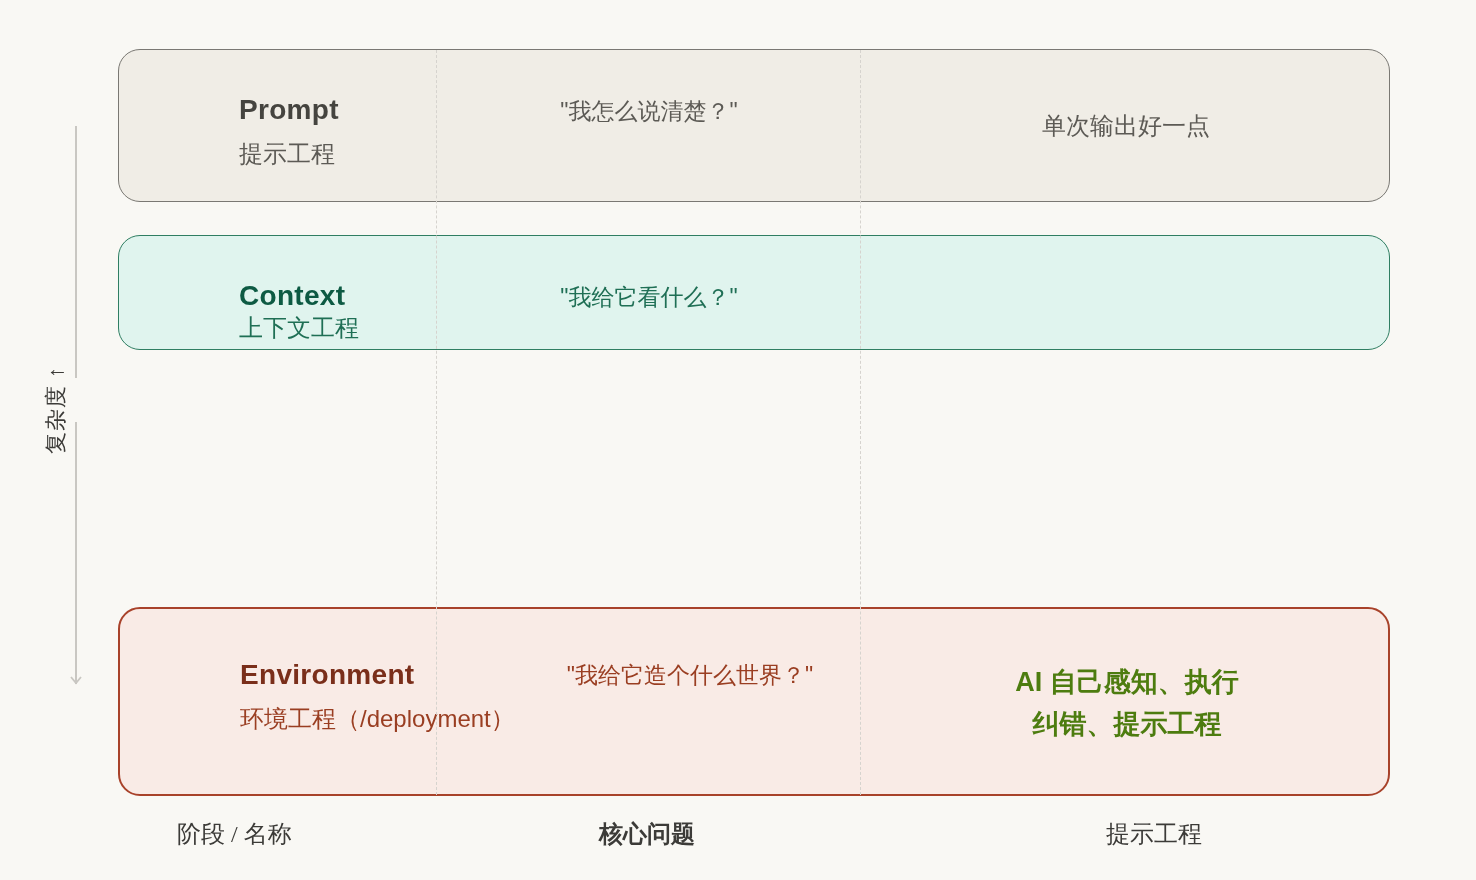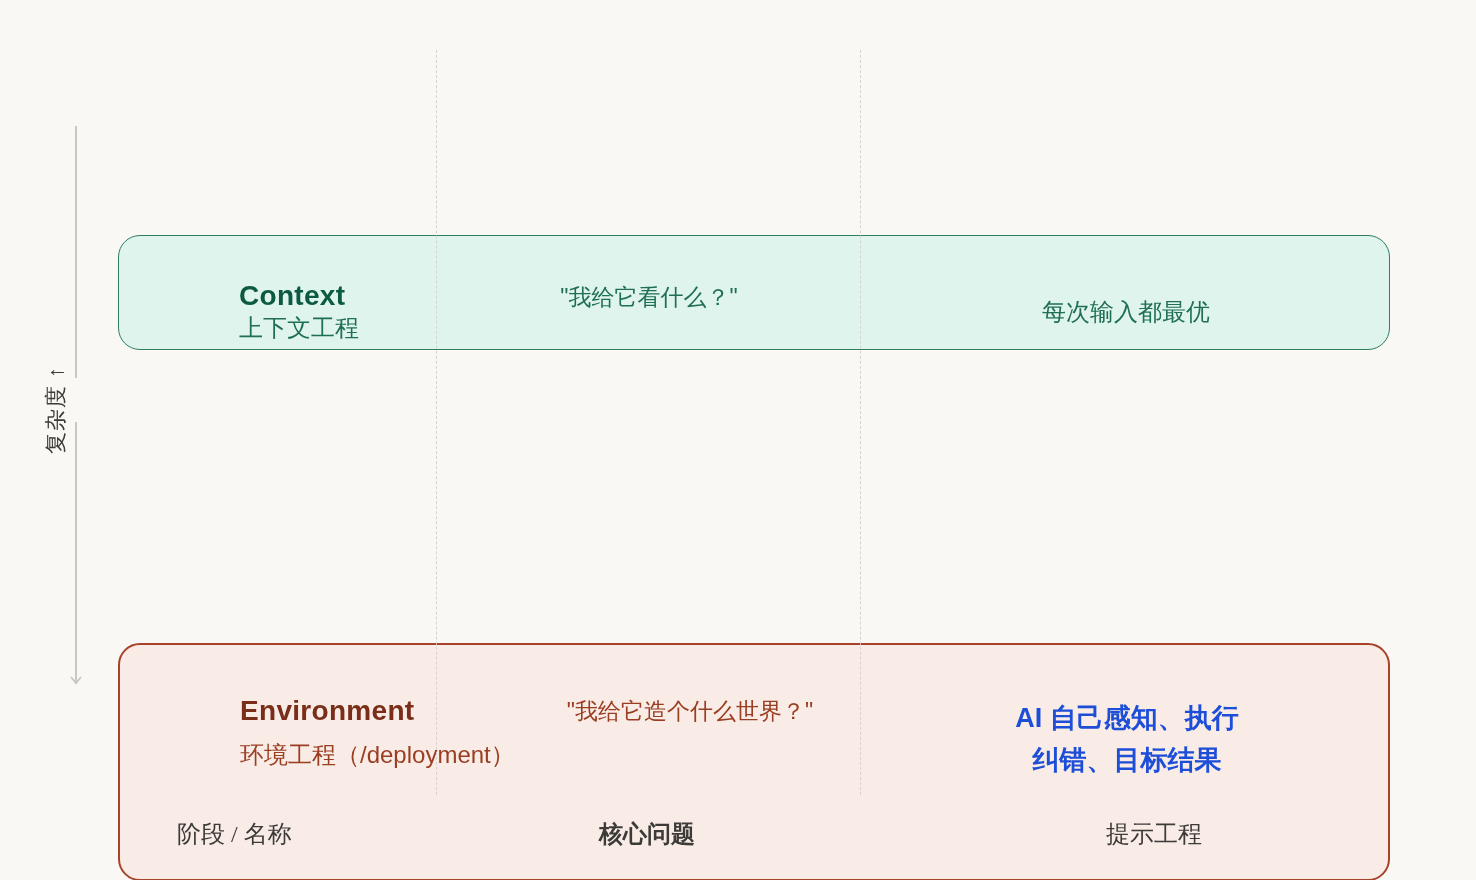--- a/index.html
+++ b/index.html
@@ -52,25 +52,25 @@
     .stage.context .sub { top: 76px; color: #1f6f55; }
     .stage.context .question { top: 46px; color: #1f6f55; }
     .stage.context .goal { top: 55px; color: #1f6f55; }
 
     .stage.harness { top: 421px; height: 154px; background: #e7e6f7; border-color: #6a63bd; }
     .stage.harness .name { top: 44px; color: #5a55a6; }
     .stage.harness .sub { top: 88px; color: #6b64be; }
     .stage.harness .question { top: 46px; color: #6b64be; }
     .stage.harness .goal { top: 55px; color: #6b64be; }
 
-    .stage.environment { top: 607px; height: 238px; background: #f9ebe6; border: 2px solid #a8422a; margin-top: 36px; }
+    .stage.environment { top: 607px; height: 189px; background: #f9ebe6; border: 2px solid #a8422a; }
     .stage.environment .name { top: 50px; color: #7a2e1a; }
     .stage.environment .sub { top: 94px; color: #9a3e22; text-align: right; }
     .stage.environment .question { top: 51px; left: 360px; width: 420px; color: #9a3e22; }
-    .stage.environment .goal { top: 52px; color: #1d4ed8; font-weight: 700; font-size: 27px; }
+    .stage.environment .goal { top: 52px; color: #4d7c0f; font-weight: 700; font-size: 27px; }
 
     
     .divider {
       position: absolute; top: 50px; height: 745px; width: 0;
       border-left: 1.5px dashed #d6d3ce;
       pointer-events: none;
     }
     .divider.d1 { left: 436px; }
     .divider.d2 { left: 860px; }
 
@@ -85,36 +85,41 @@
 
 <div class="canvas">
 
   <div class="axis-line top"></div>
   <div class="axis-line bottom"></div>
   <svg class="axis-arrow" viewBox="0 0 14 14">
     <polyline points="2,5 7,11 12,5" fill="none" stroke="#c9c7c2" stroke-width="1.8"></polyline>
   </svg>
   <div class="axis-label">复杂度 ↑</div>
 
+  <div class="stage prompt">
+    <div class="name">Prompt</div>
+    <div class="sub">提示工程</div>
+    <div class="question">"我怎么说清楚？"</div>
+    <div class="goal">单次输出好一点</div>
+  </div>
 
   <div class="stage context">
     <div class="name">Context</div>
     <div class="sub">上下文工程</div>
     <div class="question">"我给它看什么？"</div>
-    <div class="goal">每次输入都最优</div>
   </div>
 
 
   <div class="stage environment">
     <div class="name">Environment</div>
     <div class="sub">环境工程（/deployment）</div>
     <div class="question">"我给它造个什么世界？"</div>
     <div class="goal">
       <div>AI 自己感知、执行</div>
-      <div>纠错、目标结果</div>
+      <div>纠错、提示工程</div>
     </div>
   </div>
 
   <div class="divider d1"></div>
   <div class="divider d2"></div>
 
   <div class="col-label c1">阶段 / 名称</div>
   <div class="col-label c2">核心问题</div>
   <div class="col-label c3">提示工程</div>
 </div>

